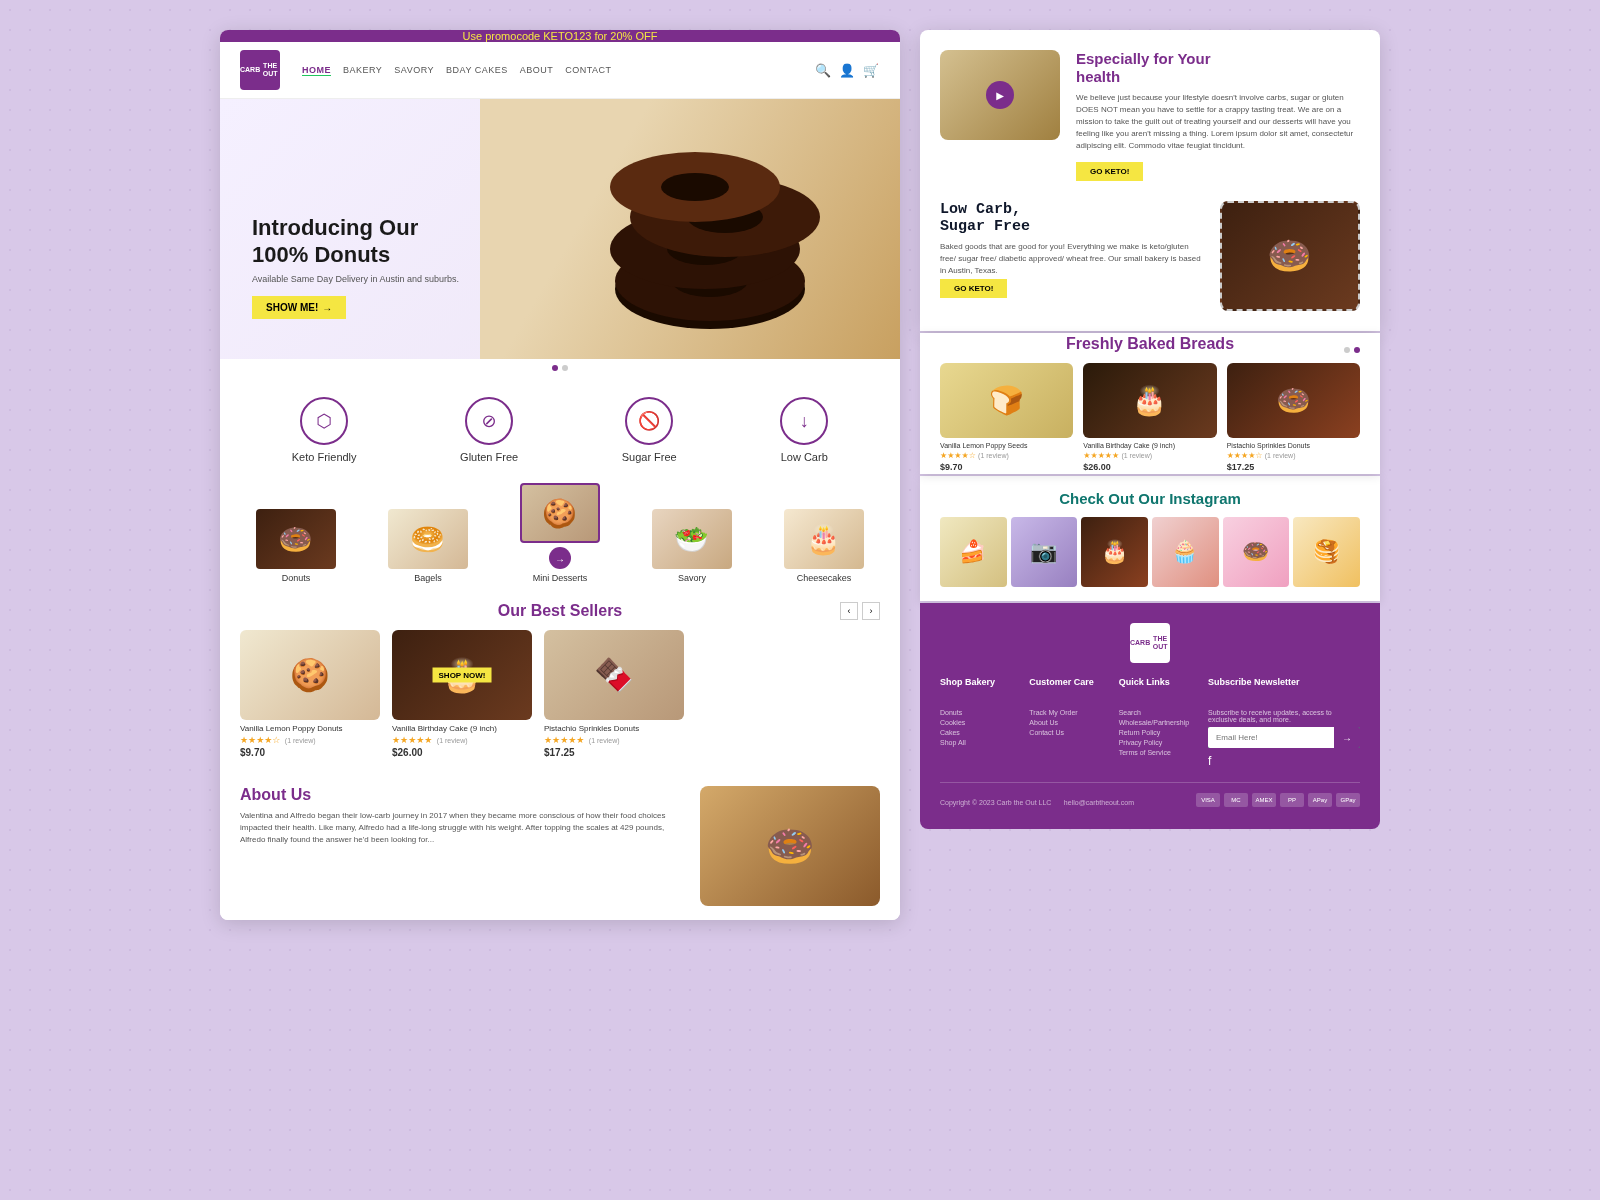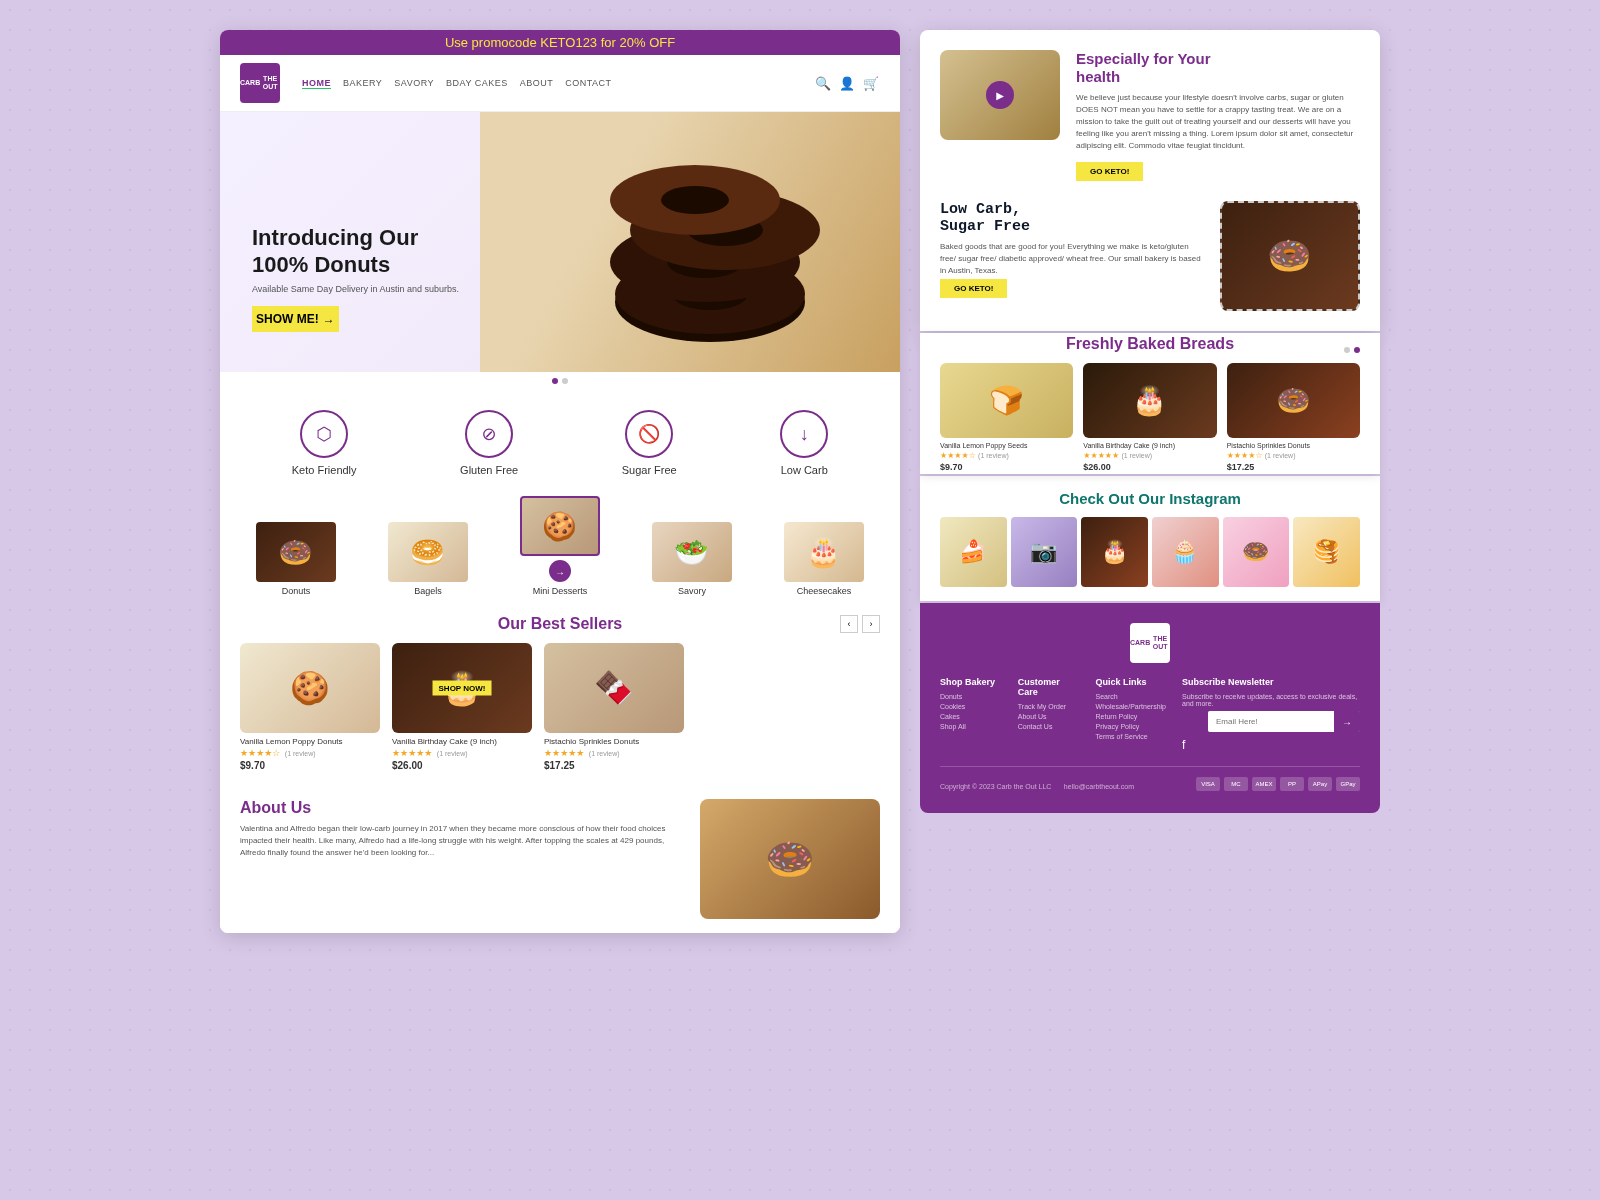--- a/index.html
+++ b/index.html
@@ -42,22 +42,21 @@
       overflow: hidden;
       box-shadow: 0 4px 20px rgba(0,0,0,0.15);
       flex-shrink: 0;
     }
 
     
     .promo-bar {
       background: #7b2d8b;
       color: #fff;
       text-align: center;
-      font-size: 13px;
-      padding: 5px;
+      font-size: 11px;
     }
     .promo-bar span { color: #f5e642; }
 
     
     .nav {
       background: #fff;
       display: flex;
       align-items: center;
       padding: 8px 20px;
       border-bottom: 1px solid #eee;
@@ -116,22 +115,22 @@
       margin-bottom: 6px;
     }
     .hero-subtitle {
       font-size: 9px;
       color: #555;
       margin-bottom: 12px;
     }
     .hero-btn {
       background: #f5e642;
       border: none;
-      padding: 6px 4px;
-      font-size: 12px;
+      padding: 6px 14px;
+      font-size: 10px;
       font-weight: bold;
       cursor: pointer;
       display: flex;
       align-items: flex-start;
       gap: 4px;
     }
 
     
     .dot-nav { display: flex; justify-content: center; gap: 4px; padding: 6px 0; background: #fff; }
     .dot { width: 6px; height: 6px; border-radius: 50%; background: #ccc; }
@@ -399,29 +398,28 @@
       align-items: center; justify-content: center;
       font-size: 7px; font-weight: bold; color: #7b2d8b;
       text-align: center; line-height: 1.2;
     }
     .footer-cols {
       display: flex;
       gap: 16px;
       margin-bottom: 14px;
     }
     .footer-col { flex: 1; }
-    .footer-col-title { font-size: 9px; font-weight: bold; color: #fff; margin-bottom: 6px; }
+    .footer-col-title { font-size: 9px; font-weight: bold; color: #fff; margin-bottom: 22px; }
     .footer-col-item { font-size: 7px; color: rgba(255,255,255,0.7); margin-bottom: 3px; cursor: pointer; }
     .newsletter-input {
       display: flex;
       background: #22c55e;
       border-radius: 2px;
       overflow: hidden;
       margin-top: 4px;
-      margin-left: 26px;
     }
     .newsletter-input input {
       flex: 1;
       border: none;
       outline: none;
       font-size: 8px;
       padding: 5px 8px;
     }
     .newsletter-input button {
       background: #7b2d8b;

